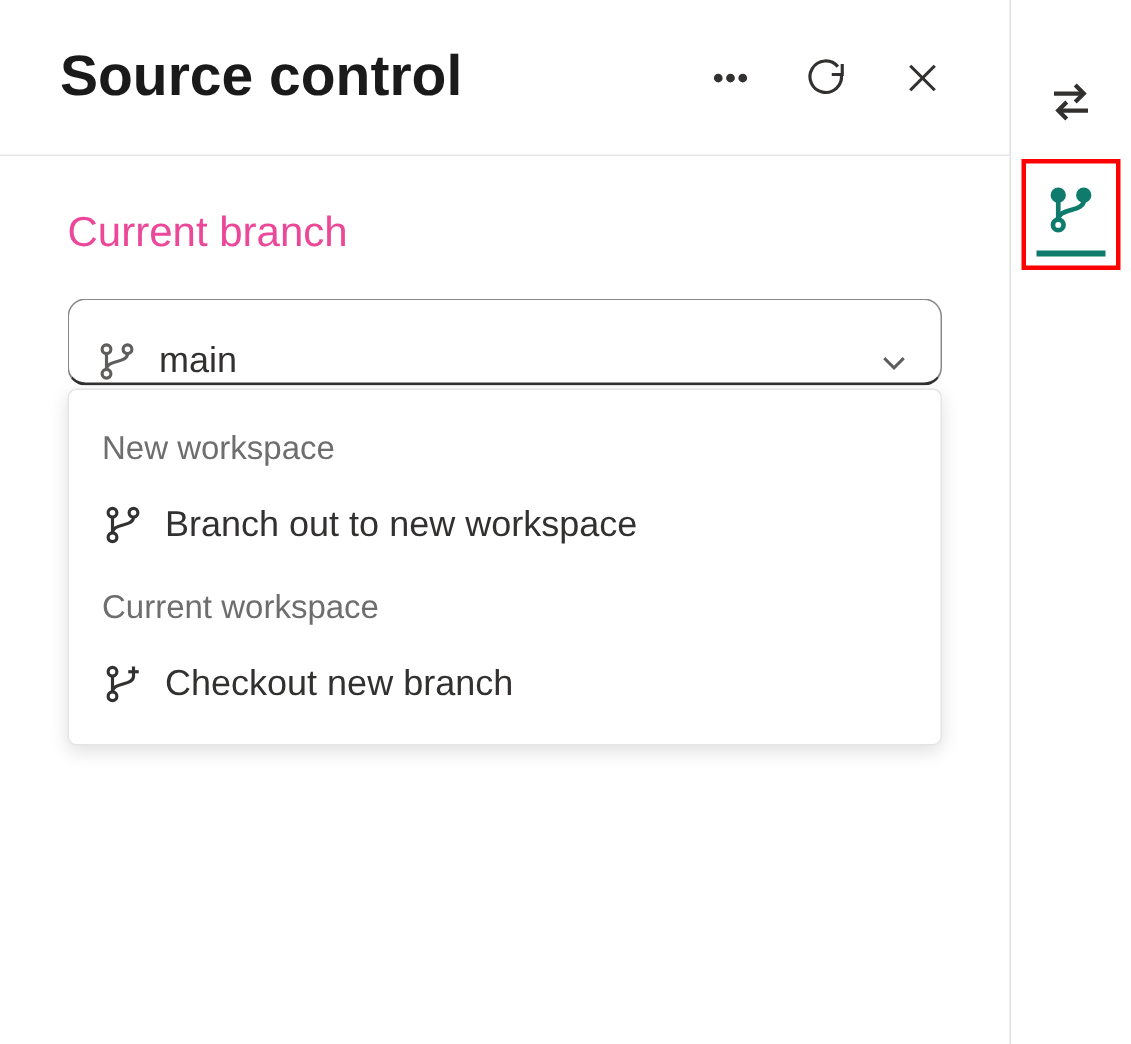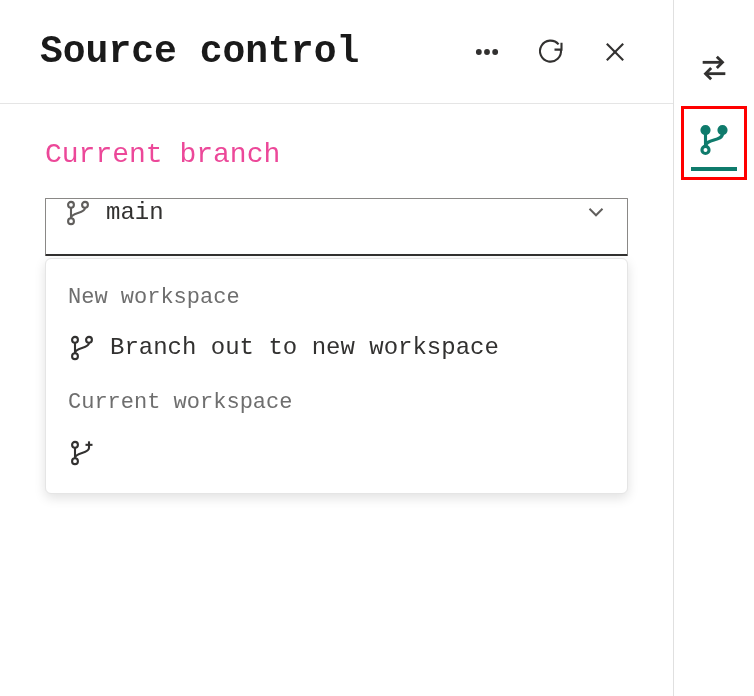--- a/index.html
+++ b/index.html
@@ -12,21 +12,20 @@
       background: #ffffff;
       width: 754px;
       height: 696px;
       display: flex;
       position: relative;
     }
     .main-panel {
       flex: 1;
       border-right: 1px solid #e0e0e0;
       padding: 0;
-      font-family: Liberation Mono, monospace;
     }
     .header {
       display: flex;
       align-items: center;
       justify-content: space-between;
       padding: 30px 40px 30px 40px;
       border-bottom: 1px solid #e5e5e5;
     }
     .header-title {
       font-size: 38px;
@@ -58,24 +57,24 @@
       margin-bottom: 28px;
     }
     .dropdown-wrapper {
       position: relative;
     }
     .dropdown-trigger {
       width: 100%;
       height: 58px;
       border: 1px solid #8a8886;
       border-bottom: 2px solid #323130;
-      border-radius: 1px;
+      border-radius: 12px;
       background: #ffffff;
       display: flex;
-      align-items: flex-start;
+      align-items: flex-end;
       padding: 0 18px;
       cursor: pointer;
       gap: 14px;
     }
     .dropdown-trigger .text {
       flex: 1;
       font-size: 24px;
       color: #323130;
       text-align: left;
     }
@@ -208,20 +207,21 @@
         <div class="menu-group-label">Current workspace</div>
         <div class="menu-item">
           <svg width="28" height="28" viewBox="0 0 24 24" fill="none" stroke="#323130" stroke-width="1.8">
             <circle cx="6" cy="5" r="2.5"></circle>
             <circle cx="6" cy="19" r="2.5"></circle>
             <path d="M6 7.5 L6 16.5"></path>
             <path d="M18 7.5 C18 13 6 11 6 16.5"></path>
             <line x1="18" y1="2" x2="18" y2="8"></line>
             <line x1="15" y1="5" x2="21" y2="5"></line>
           </svg>
+          <span>Checkout new branch</span>
         </div>
       </div>
     </div>
   </div>
 </div>
 
 <div class="right-rail">
   <button class="rail-icon-btn">
     <svg width="34" height="34" viewBox="0 0 24 24" fill="none" stroke="#323130" stroke-width="2">
       <path d="M4 8 L18 8"></path>

